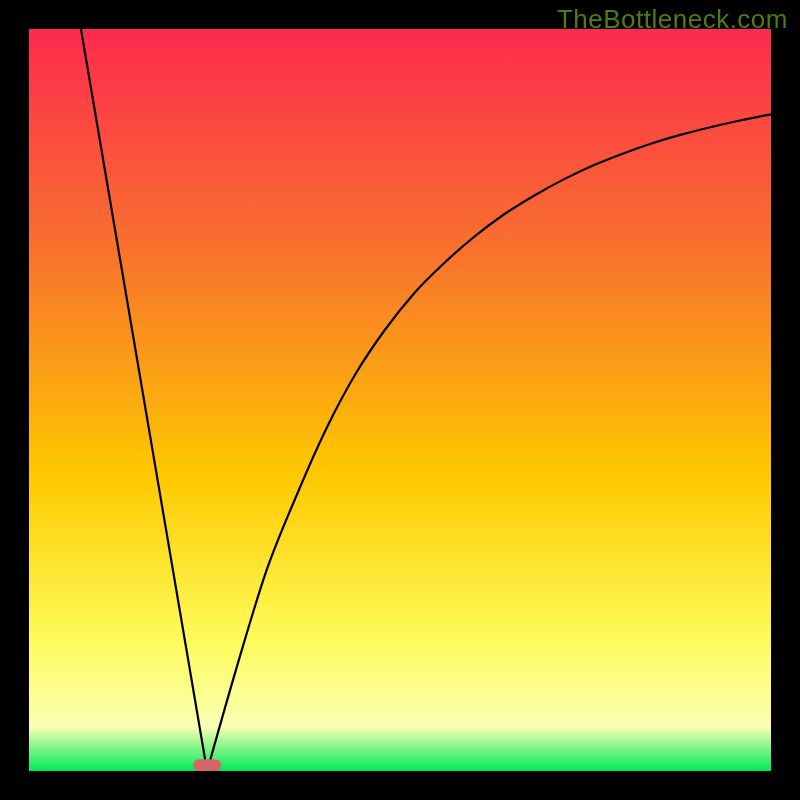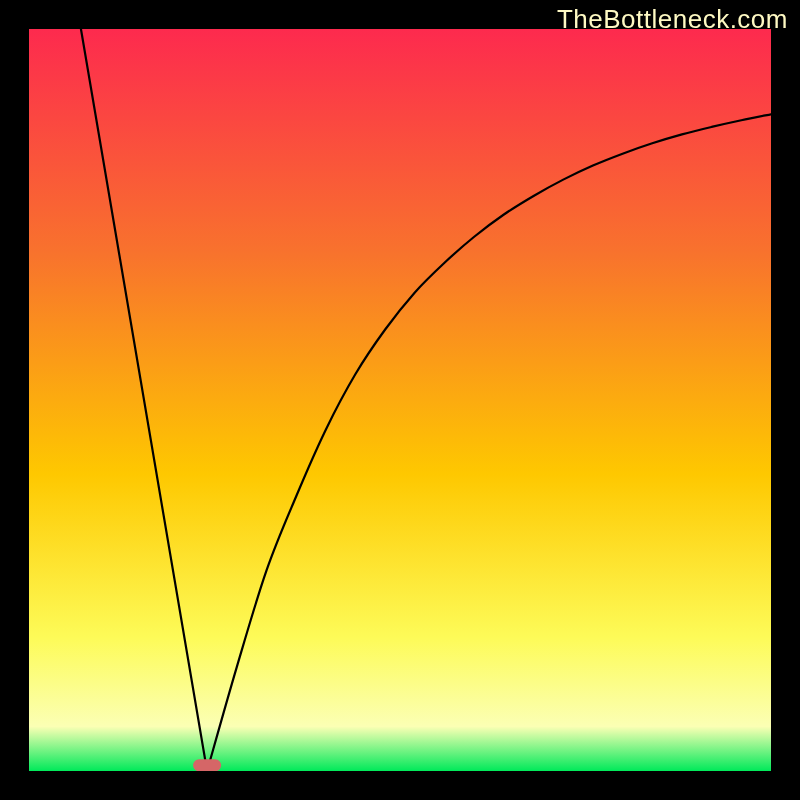--- a/index.html
+++ b/index.html
@@ -16,21 +16,21 @@
     width: 800px;
     height: 800px;
     background: #000;
   }
   .watermark {
     position: absolute;
     top: 4px;
     right: 12px;
     font-size: 26px;
     font-weight: 500;
-    color: #fef9c3;
+    color: #4d7c0f;
     letter-spacing: 0.5px;
     z-index: 5;
   }
   .plot-wrap {
     position: absolute;
     left: 29px;
     top: 29px;
     width: 742px;
     height: 742px;
   }

